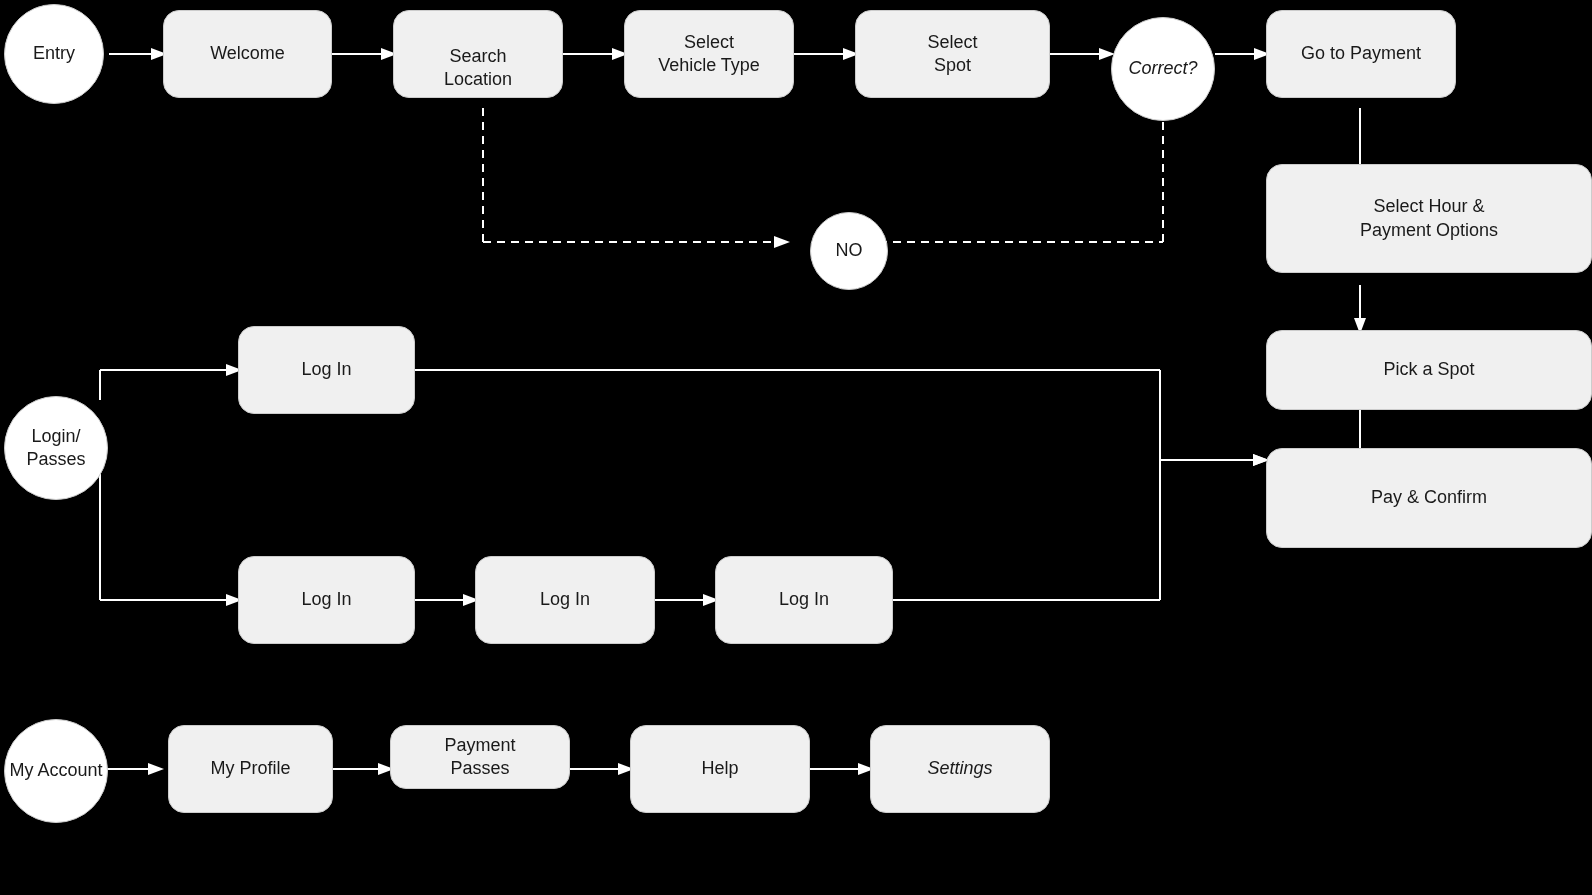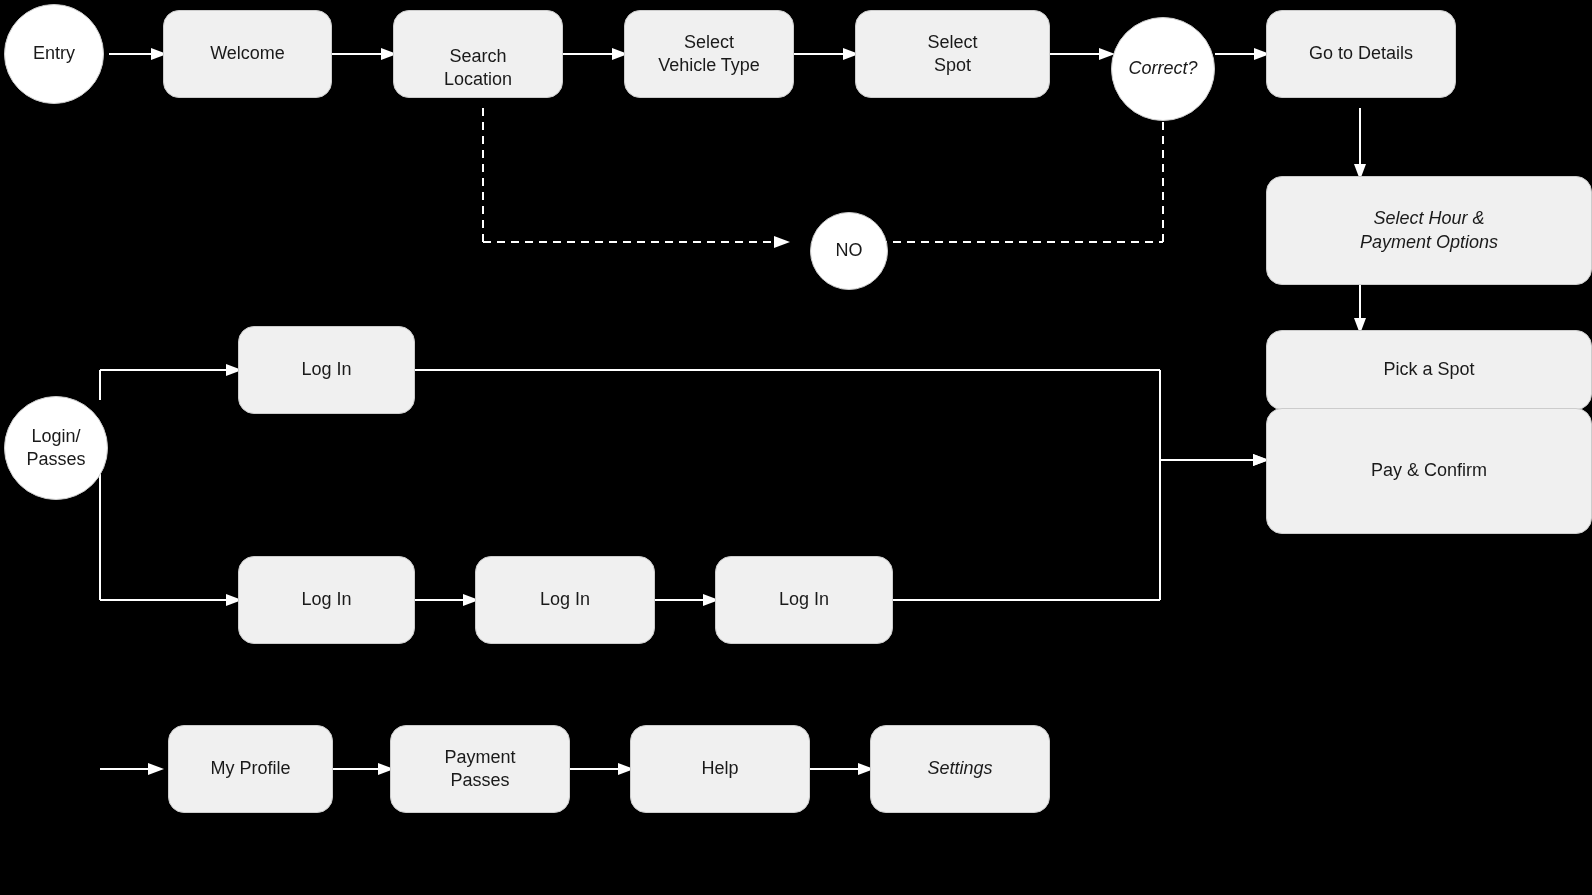--- a/index.html
+++ b/index.html
@@ -151,33 +151,33 @@
   <div class="node node-rect" style="left:855px; top:10px; width:195px; height:88px;">
     <span style="white-space:pre-line;">Select
 Spot</span>
   </div>
 
   <div class="node node-circle" style="left:1111px; top:17px; width:104px; height:104px;font-style:italic;">
     <span>Correct?</span>
   </div>
 
   <div class="node node-rect" style="left:1266px; top:10px; width:190px; height:88px;">
-    <span>Go to Details</span>
-  </div>
-
-  <div class="node node-rect" style="left:1266px; top:176px; width:326px; height:109px;font-style:italic;">
+    <span>Go to Payment</span>
+  </div>
+
+  <div class="node node-rect" style="left:1266px; top:164px; width:326px; height:109px;">
     <span style="white-space:pre-line;">Select Hour &amp;
 Payment Options</span>
   </div>
 
   <div class="node node-rect" style="left:1266px; top:330px; width:326px; height:80px;">
     <span>Pick a Spot</span>
   </div>
 
-  <div class="node node-rect" style="left:1266px; top:408px; width:326px; height:126px;">
+  <div class="node node-rect" style="left:1266px; top:448px; width:326px; height:100px;">
     <span>Pay &amp; Confirm</span>
   </div>
 
   <div class="node node-circle" style="left:810px; top:212px; width:78px; height:78px;">
     <span>NO</span>
   </div>
 
   <div class="node node-circle" style="left:4px; top:396px; width:104px; height:104px;">
     <span style="white-space:pre-line;">Login/
 Passes</span>
@@ -192,26 +192,29 @@
   </div>
 
   <div class="node node-rect" style="left:475px; top:556px; width:180px; height:88px;">
     <span>Log In</span>
   </div>
 
   <div class="node node-rect" style="left:715px; top:556px; width:178px; height:88px;">
     <span>Log In</span>
   </div>
 
+  <div class="node node-circle" style="left:4px; top:719px; width:104px; height:104px;">
+    <span style="white-space:pre-line;">My Account</span>
+  </div>
 
   <div class="node node-rect" style="left:168px; top:725px; width:165px; height:88px;">
     <span>My Profile</span>
   </div>
 
-  <div class="node node-rect" style="left:390px; top:725px; width:180px; height:88px;">
+  <div class="node node-rect" style="left:390px; top:725px; width:180px; height:64px;">
     <span style="white-space:pre-line;">Payment
 Passes</span>
   </div>
 
   <div class="node node-rect" style="left:630px; top:725px; width:180px; height:88px;">
     <span>Help</span>
   </div>
 
   <div class="node node-rect" style="left:870px; top:725px; width:180px; height:88px;font-style:italic;">
     <span>Settings</span>

